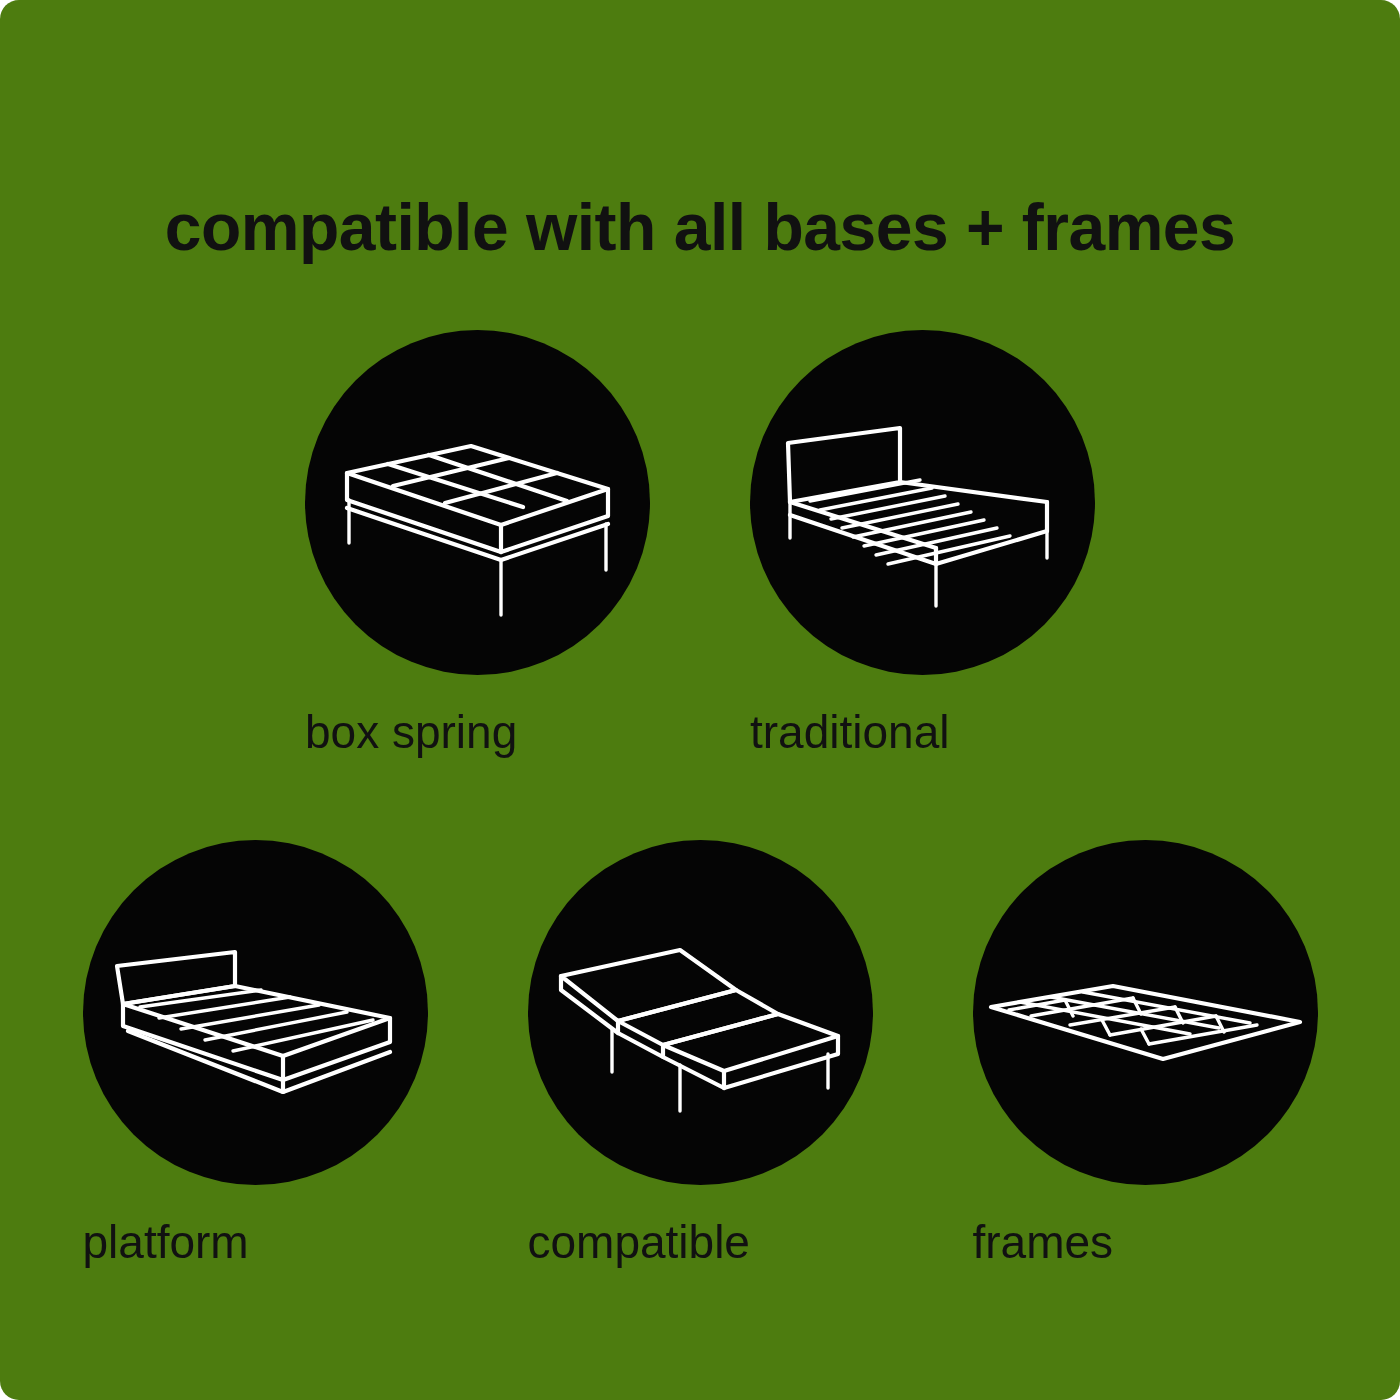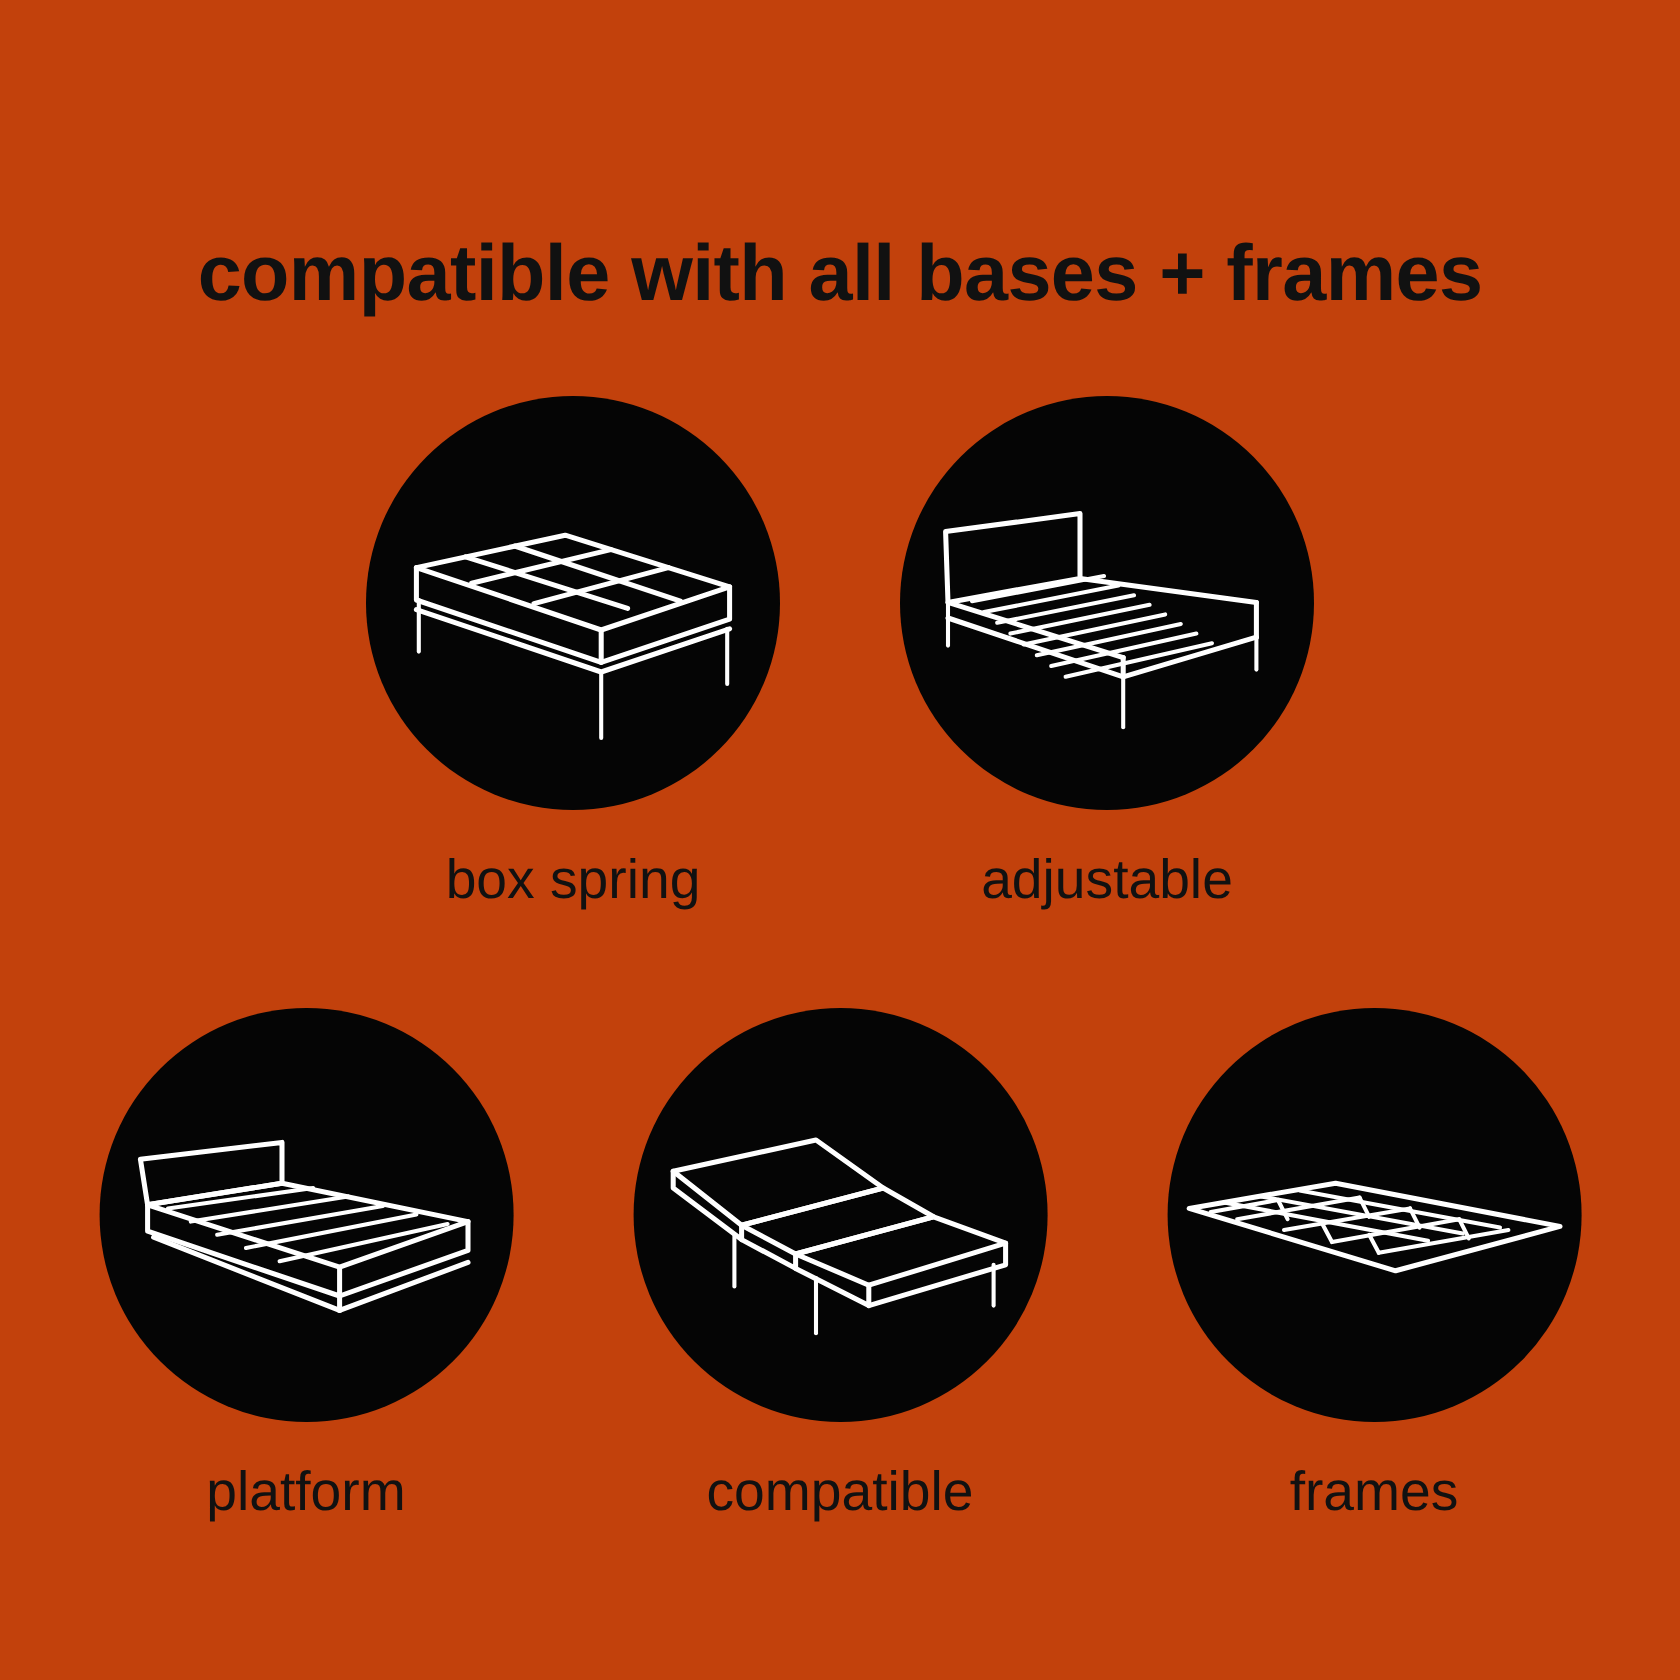--- a/index.html
+++ b/index.html
@@ -13,21 +13,22 @@
     height: 1400px;
     font-family: "Liberation Sans", sans-serif;
     color: #0a0a0a;
     overflow: hidden;
   }
 
   .page {
     position: relative;
     width: 1400px;
     height: 1400px;
-    background: #c2410c;
+    background: #4d7c0f;
+    border-radius: 19px;
   }
 
   
   .headline {
     position: absolute;
     top: 150px;
     left: 0;
     width: 1400px;
     text-align: center;
     font-size: 66px;
@@ -46,21 +47,21 @@
     display: flex;
     justify-content: center;
   }
   .row-top    { top: 330px; gap: 100px; }
   .row-bottom { top: 840px; gap: 100px; }
 
   .badge {
     width: 345px;
     display: flex;
     flex-direction: column;
-    align-items: center;
+    align-items: flex-start;
   }
 
   .disc {
     width: 345px;
     height: 345px;
     border-radius: 50%;
     background: #050505;
     display: flex;
     align-items: center;
     justify-content: center;
@@ -167,21 +168,21 @@
             <path d="M138 234 L260 206"></path>
           </g>
 
           <g class="icon-thin">
             <path d="M40 172 L40 208"></path>
             <path d="M186 234 L186 276"></path>
             <path d="M297 201 L297 228"></path>
           </g>
         </svg>
       </div>
-      <div class="caption">adjustable</div>
+      <div class="caption">traditional</div>
     </div>
 
   </div>
 
   <div class="row row-bottom">
 
     <div class="badge">
       <div class="disc">
         <svg viewBox="0 0 345 345">
 

